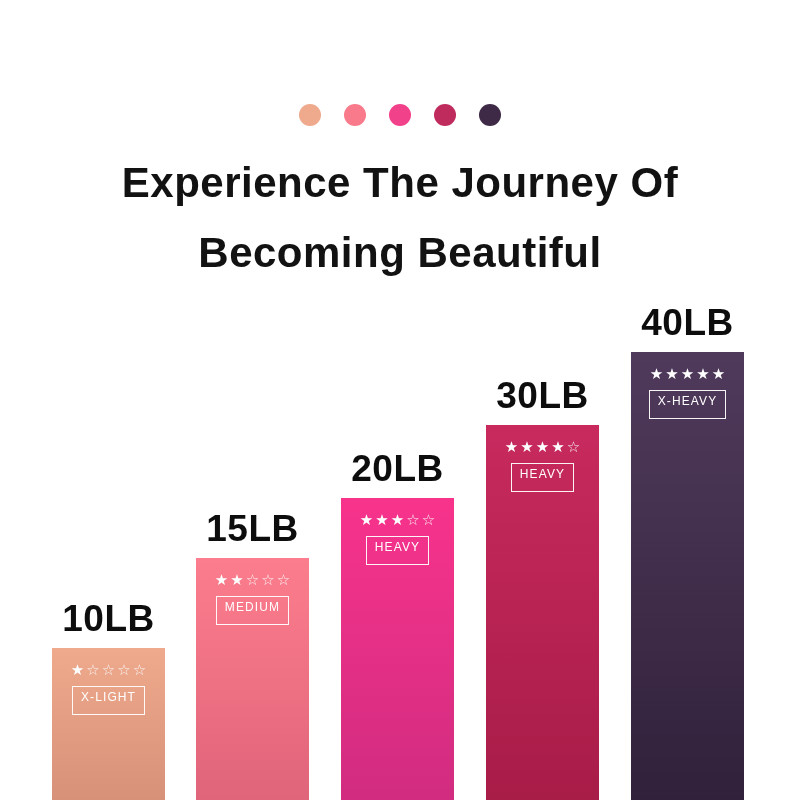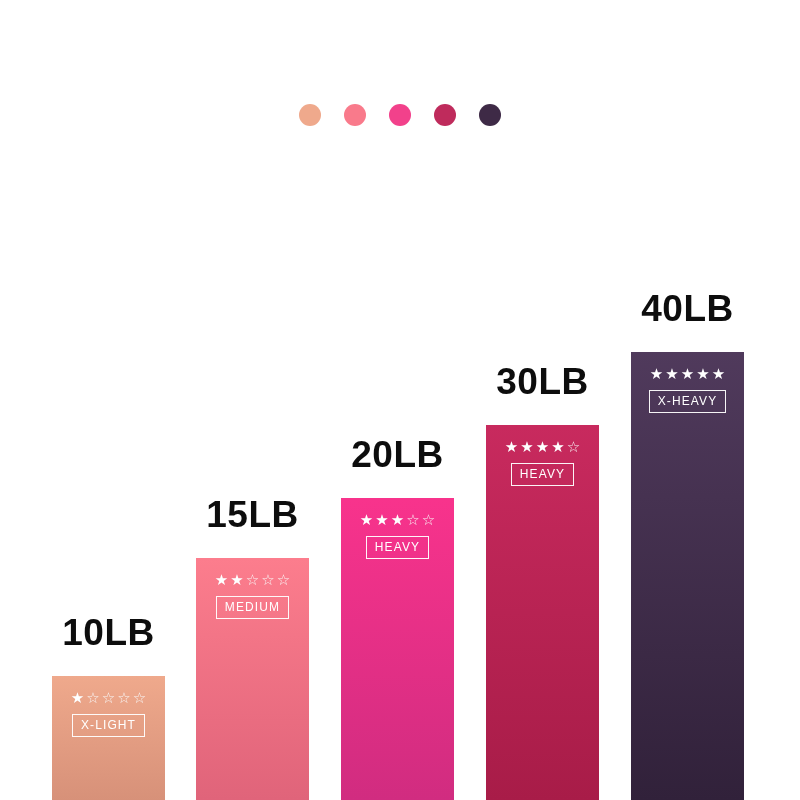--- a/index.html
+++ b/index.html
@@ -31,59 +31,63 @@
   .chart {
     position:absolute; left:0; bottom:0; width:800px; height:520px;
   }
   .bar-slot {
     position:absolute; bottom:0; width:113px;
   }
   .bar-weight {
     position:absolute; left:-14px; width:141px; bottom:100%;
     text-align:center; color:#0d0d0d;
     font-size:37px; font-weight:bold; letter-spacing:0.5px;
-    padding-bottom:22px; white-space:nowrap;
+    padding-bottom:8px; white-space:nowrap;
   }
   .bar-body {
     width:100%; height:100%;
     display:flex; flex-direction:column; align-items:center;
     padding-top:14px;
   }
   .stars {
     display:flex; gap:2px; justify-content:center;
     font-size:15px; line-height:1;
     color:#ffffff; margin-bottom:9px;
     text-shadow:0 0 1px rgba(0,0,0,.06);
   }
   .star { display:inline-block; }
   .star.empty { color:rgba(255,255,255,.92); }
   .badge {
     border:1.6px solid rgba(255,255,255,.95);
     color:#ffffff;
     font-size:12px; letter-spacing:1.1px;
-    padding:3px 8px 4px;
+    padding:3px 8px 10px;
     white-space:nowrap;
   }
 </style>
 </head>
 <body>
 
 <div id="stage">
 
   <div class="dot-row" id="dot-row">
       <div class="dot" style="background: rgb(239, 169, 140);"></div>
       <div class="dot" style="background: rgb(249, 122, 139);"></div>
       <div class="dot" style="background: rgb(242, 65, 139);"></div>
       <div class="dot" style="background: rgb(191, 43, 92);"></div>
       <div class="dot" style="background: rgb(62, 42, 70);"></div>
     </div>
 
+  <div class="title">
+    <span class="title-line">Experience The Journey Of</span>
+    <span class="title-line">Becoming Beautiful</span>
+  </div>
 
   <div class="chart" id="chart">
-      <div class="bar-slot" style="left: 52px; height: 124px;">
+      <div class="bar-slot" style="left: 52px; height: 152px;">
         <div class="bar-weight">10LB</div>
         <div class="bar-body" style="background: linear-gradient(rgb(239, 169, 140) 0%, rgb(215, 145, 121) 100%);">
           <div class="stars">
             <span class="star">★</span>
             <span class="star empty">☆</span>
             <span class="star empty">☆</span>
             <span class="star empty">☆</span>
             <span class="star empty">☆</span>
           </div>
           <div class="badge">X-LIGHT</div>

